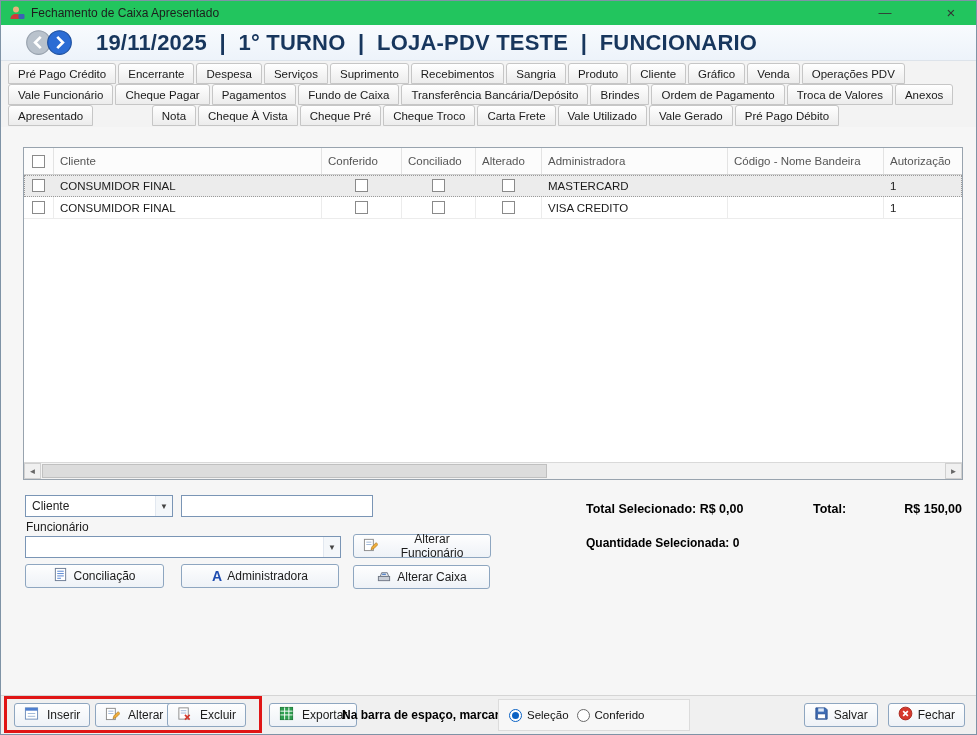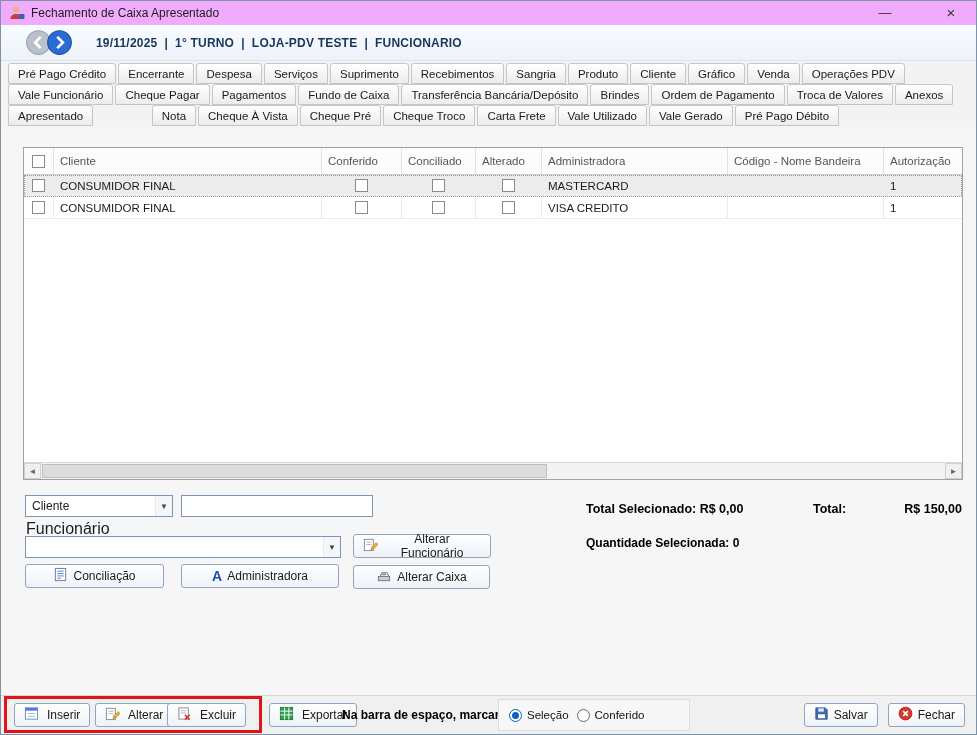--- a/index.html
+++ b/index.html
@@ -5,41 +5,41 @@
   * { box-sizing: border-box; }
   html,body { margin:0; padding:0; background:#e9e9e9; }
   body { font-family:"Liberation Sans","DejaVu Sans",sans-serif; }
   .window {
     position:relative; width:977px; height:735px; background:#f6f6f6;
     border:1px solid #7f93a6; overflow:hidden;
   }
   
   .titlebar {
     position:absolute; left:0; top:0; width:100%; height:24px;
-    background:#f0abfc; display:flex; align-items:center; padding:0 8px;
+    background:#22c55e; display:flex; align-items:center; padding:0 8px;
     font-size:12px; color:#1d1d1d;
   }
   .titlebar .app-icon { margin-right:6px; display:flex; }
   .winbtn {
     position:absolute; top:0; width:34px; height:24px; border:0; background:transparent;
     font-size:13px; color:#333; cursor:default; text-align:center; line-height:24px; padding:0;
   }
   .winbtn.min { right:74px; }
   .winbtn.close { right:8px; font-size:15px; }
   
   .appheader {
     position:absolute; left:0; top:24px; width:100%; height:36px;
     background:linear-gradient(#f8fbfe,#edf3fa); border-bottom:1px solid #dde3ea;
   }
   .navbtns { position:absolute; left:24px; top:4px; display:flex; }
   .navbtn { width:27px; height:27px; border:0; background:transparent; padding:0; cursor:pointer; }
   .navbtn.fwd { margin-left:-6px; }
   .appheader-title {
     position:absolute; left:95px; top:0; line-height:36px;
-    font-size:12px; font-weight:bold; color:#17365d; white-space:pre; letter-spacing:.2px;
+    font-size:22px; font-weight:bold; color:#17365d; white-space:pre; letter-spacing:.2px;
   }
   
   .tabsarea { position:absolute; left:0; top:60px; width:100%; height:66px; background:#f3f3f3; padding:2px 7px 0 7px; }
   .tabrow { display:flex; gap:2px; height:21px; margin-bottom:0; }
   .tab {
     display:flex; align-items:center; padding:0 9px; font-size:11.5px; color:#1a1a1a;
     background:linear-gradient(#ffffff,#ececec); border:1px solid #c6c6c6;
     border-radius:3px 3px 0 0; white-space:nowrap; cursor:pointer;
   }
   .tab.selected { background:#737373; font-weight:normal; border-bottom-color:#ffffff;margin-top:32px; }
@@ -91,21 +91,21 @@
     display:flex; align-items:center; font-size:12px; color:#222; padding-left:6px; cursor:pointer;
   }
   .caret {
     margin-left:auto; width:17px; height:100%; display:flex; align-items:center; justify-content:center;
     color:#444; font-size:8px; border-left:1px solid #e2e8f0; background:#f4f7fa;
   }
   .textinput {
     position:absolute; height:22px; border:1px solid #7a95b5; background:#fff;
     font-size:12px; padding:0 5px; font-family:inherit;
   }
-  .formlabel { position:absolute; font-size:16px; color:#1b1b1b; }
+  .formlabel { position:absolute; font-size:12px; color:#1b1b1b; }
   .btn {
     display:inline-flex; align-items:center; gap:5px; height:24px; padding:0 9px;
     background:linear-gradient(#fefefe,#eef2f7); border:1px solid #8ea6c0; border-radius:3px;
     font-size:12px; color:#1b1b1b; cursor:pointer; font-family:inherit;
   }
   .btn .a-glyph { color:#1f4db0; font-weight:bold; font-size:14px; }
   .pagebtn { position:absolute; }
   .totaltext { position:absolute; font-size:12.5px; font-weight:bold; color:#000; }
   
   .bottombar {

